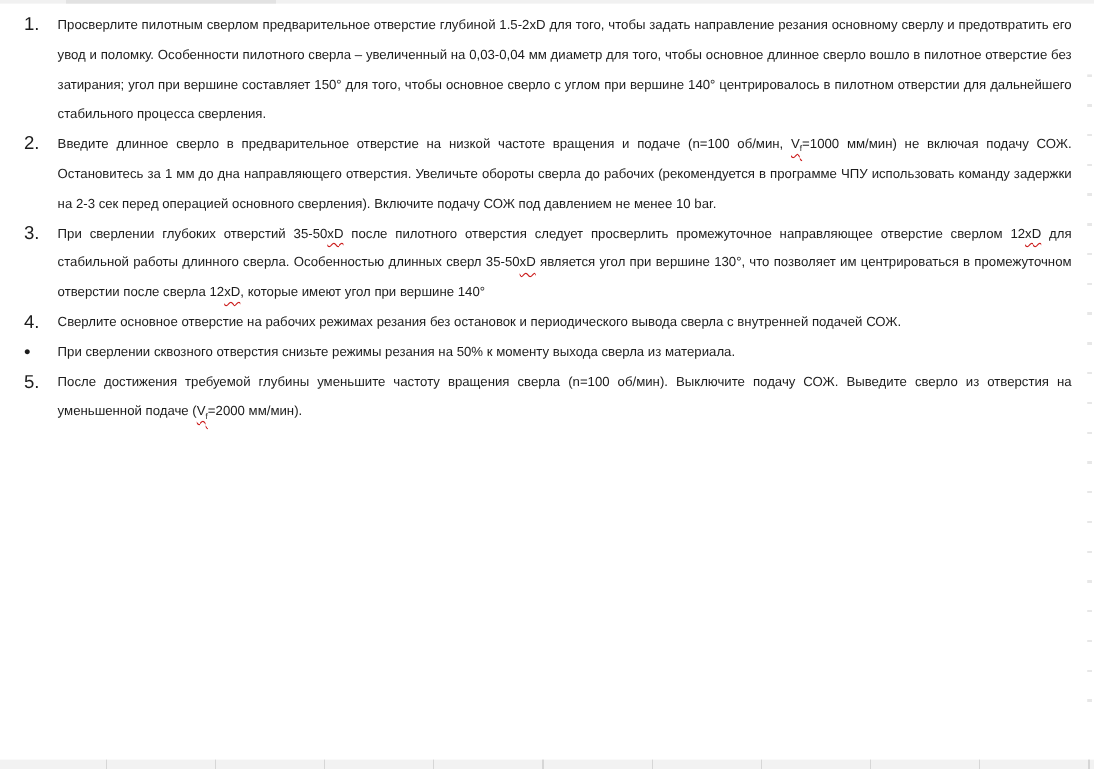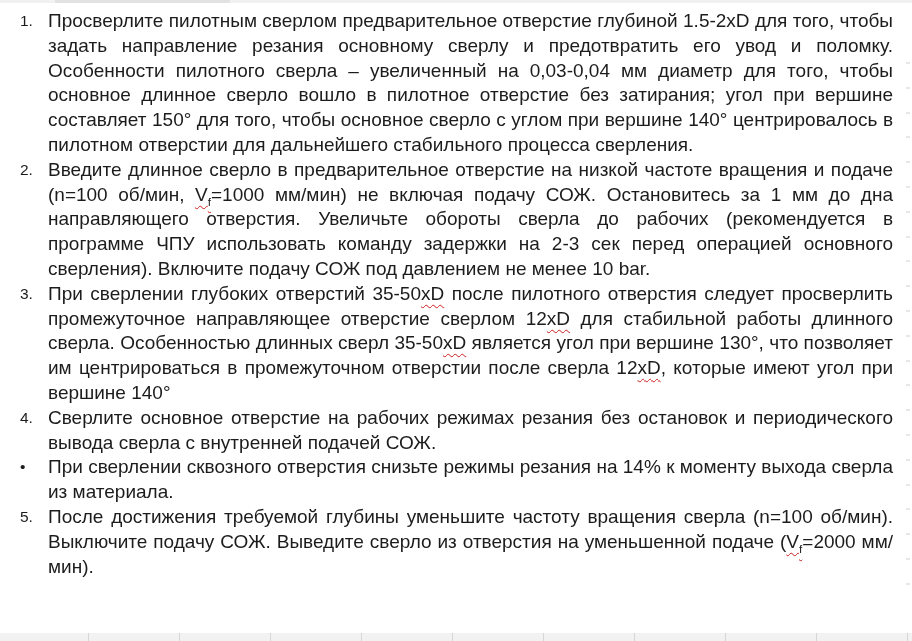--- a/index.html
+++ b/index.html
@@ -52,21 +52,21 @@
   }
   .li .marker{
     flex:0 0 28px;
     font-size:15.5px;
     line-height:24.8px;
     text-align:left;
   }
   .li .text{
     flex:1 1 auto;
     margin:0;
-    font-size:19px;
+    font-size:11px;
     line-height:24.8px;
     text-align:justify;
     text-justify:inter-word;
   }
   .misspell{
     text-decoration-line:underline;
     text-decoration-style:wavy;
     text-decoration-color:#cc1f1f;
     text-decoration-thickness:1px;
     text-underline-offset:4px;
@@ -100,21 +100,21 @@
         <div class="li">
           <span class="marker">3.</span>
           <p class="text"><span>При сверлении глубоких отверстий 35-50</span><span class="misspell">xD</span><span> после пилотного отверстия следует просверлить промежуточное направляющее отверстие сверлом 12</span><span class="misspell">xD</span><span> для стабильной работы длинного сверла. Особенностью длинных сверл 35-50</span><span class="misspell">xD</span><span> является угол при вершине 130°, что позволяет им центрироваться в промежуточном отверстии после сверла 12</span><span class="misspell">xD</span><span>, которые имеют угол при вершине 140°</span></p>
         </div>
         <div class="li">
           <span class="marker">4.</span>
           <p class="text"><span>Сверлите основное отверстие на рабочих режимах резания без остановок и периодического вывода сверла с внутренней подачей СОЖ.</span></p>
         </div>
         <div class="li">
           <span class="marker">•</span>
-          <p class="text"><span>При сверлении сквозного отверстия снизьте режимы резания на 14% к моменту выхода сверла из материала.</span></p>
+          <p class="text"><span>При сверлении сквозного отверстия снизьте режимы резания на 50% к моменту выхода сверла из материала.</span></p>
         </div>
         <div class="li">
           <span class="marker">5.</span>
           <p class="text"><span>После достижения требуемой глубины уменьшите частоту вращения сверла (n=100 об/мин). Выключите подачу СОЖ. Выведите сверло из отверстия на уменьшенной подаче (</span><span class="misspell">V</span><span class="sub misspell">f</span><span>=2000 мм/мин).</span></p>
         </div>
       </div>
   </div>
 
   <div class="right-marks"></div>
   <div class="edge-strip bottom"></div>

